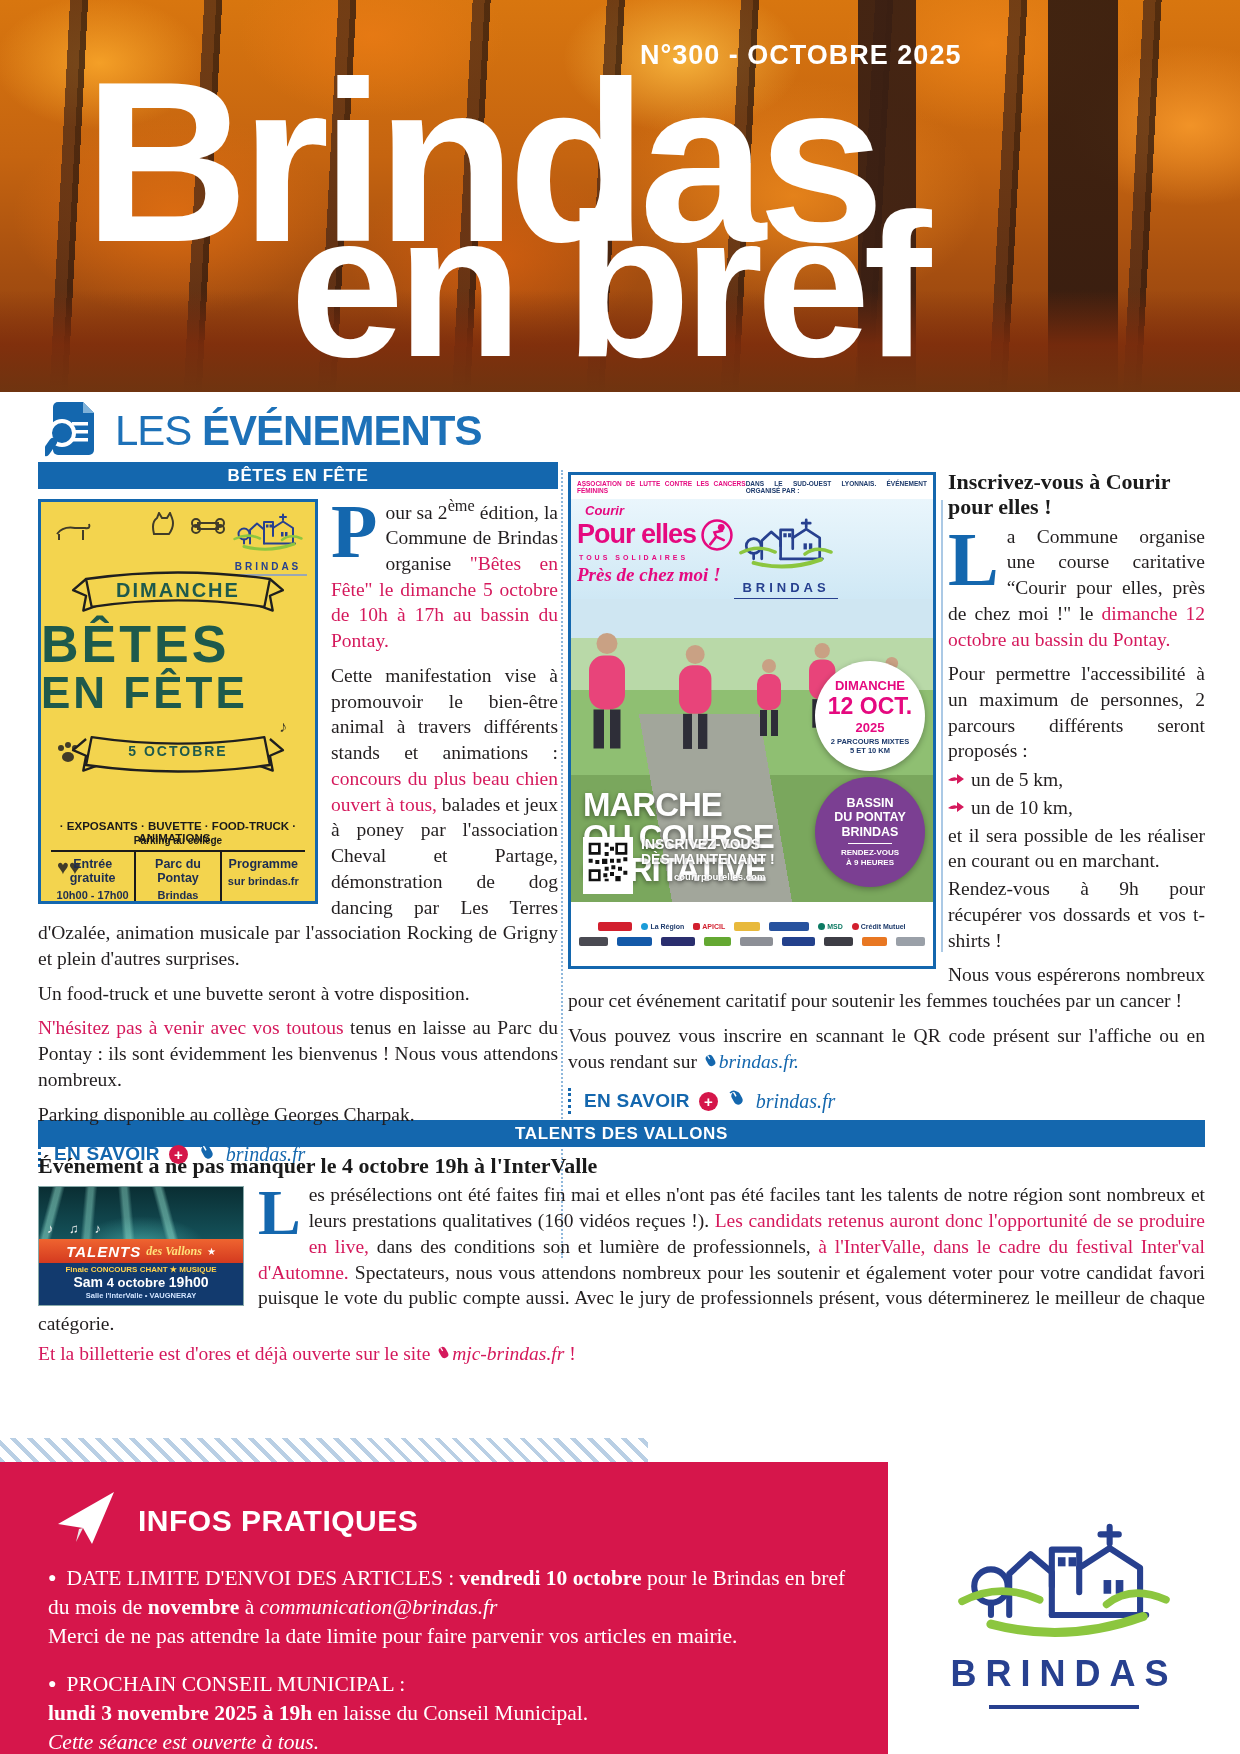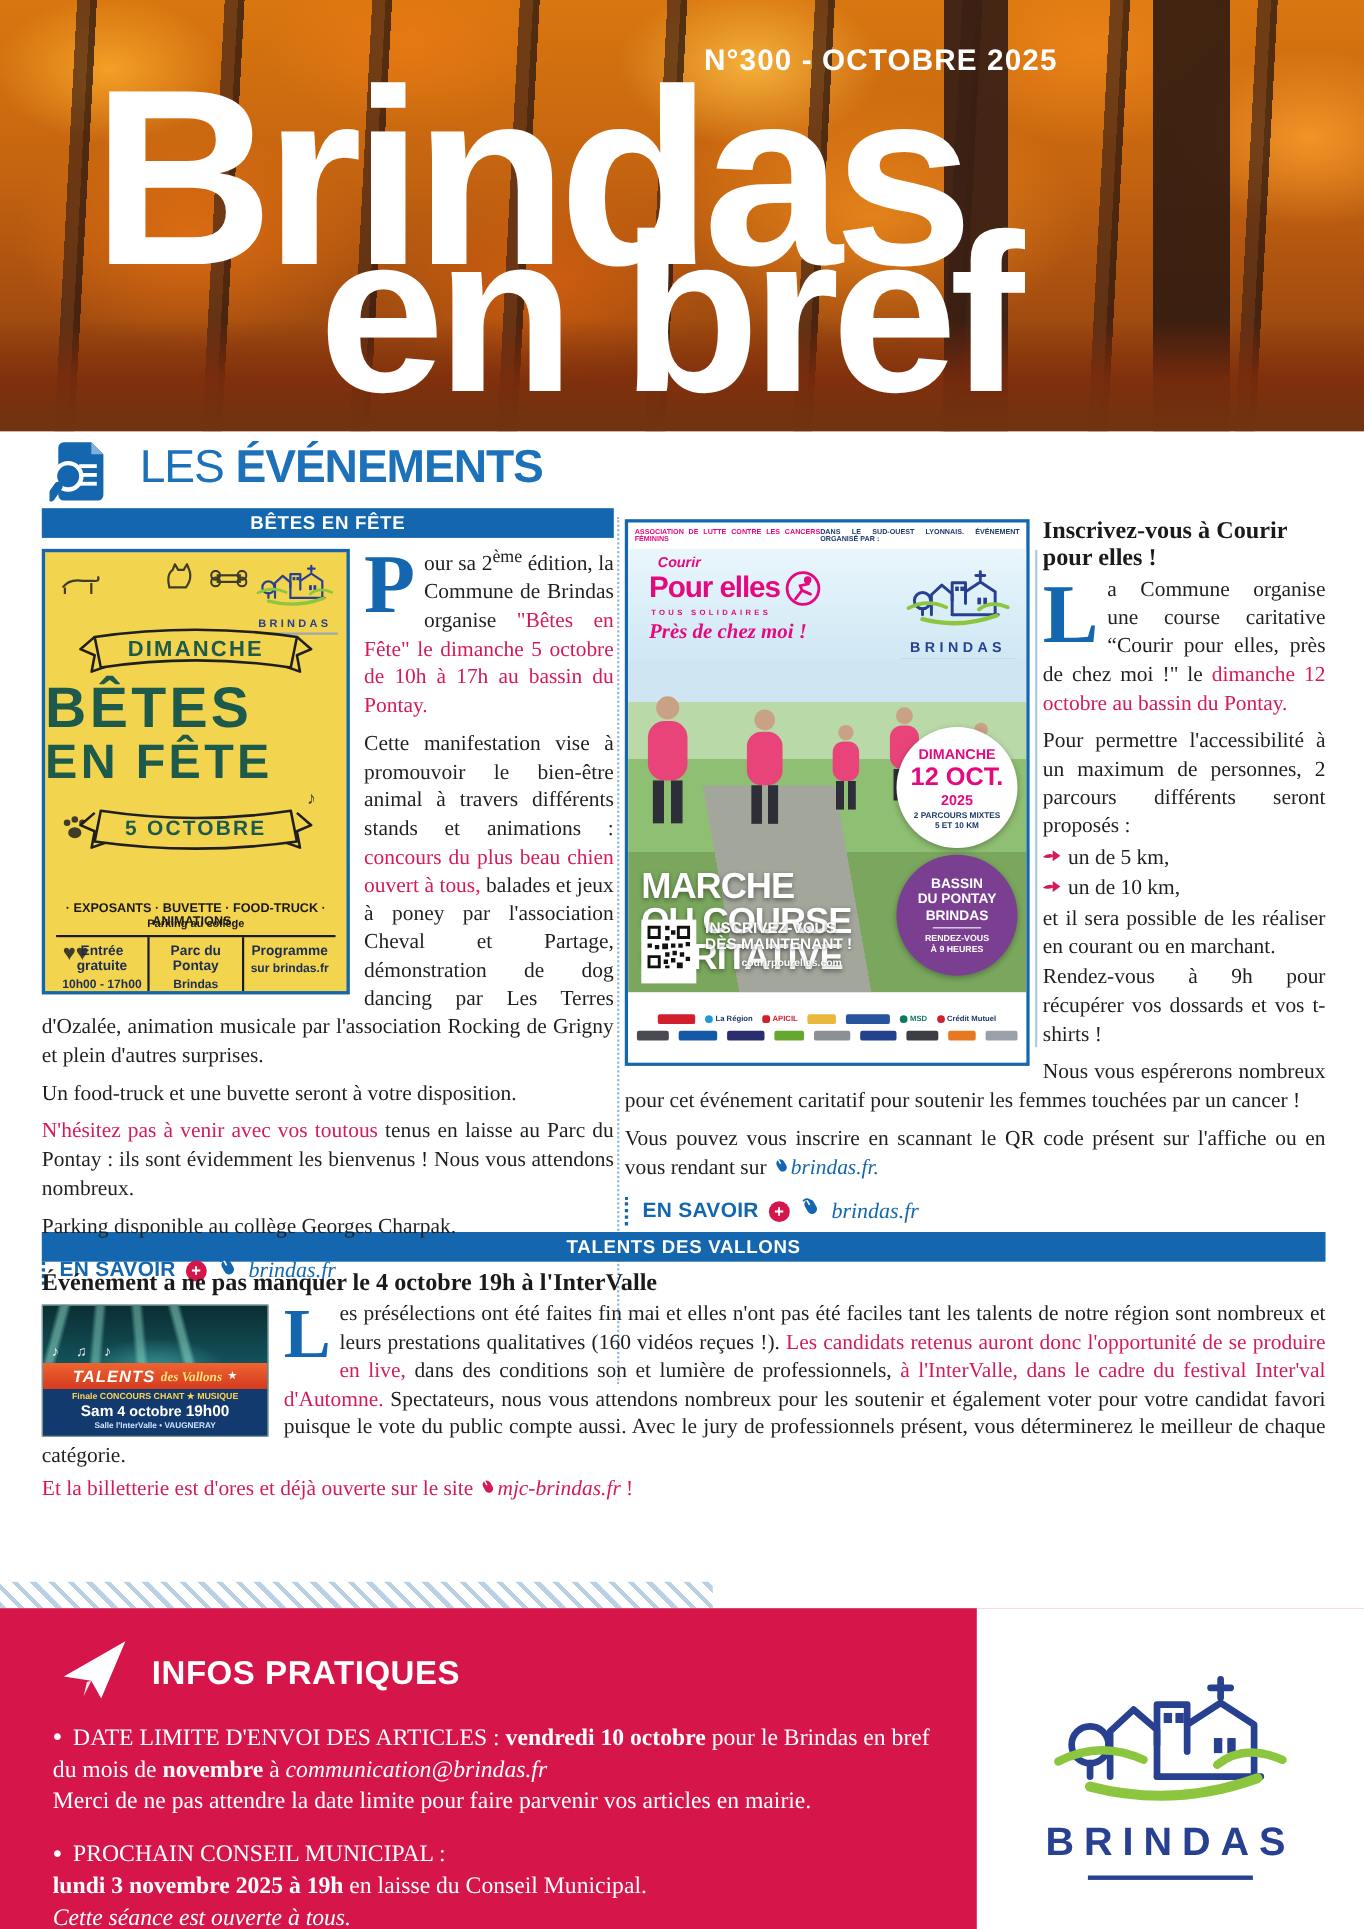--- a/index.html
+++ b/index.html
@@ -24,21 +24,21 @@
       linear-gradient(180deg,#d8760f,#c56410 40%,#a54e10 70%,#8a3f10 100%);
   }
   .mast-issue{position:absolute;left:640px;top:40px;color:#fff;
     font:700 27px "Liberation Sans",sans-serif;letter-spacing:1px;}
   .mast-t1{position:absolute;left:84px;top:48px;color:#fff;
     font:700 228px/1 "Liberation Sans",sans-serif;letter-spacing:-8px;}
   .mast-t2{position:absolute;left:290px;top:182px;color:#fff;
     font:700 205px/1 "Liberation Sans",sans-serif;letter-spacing:-7px;}
 
   
-  .events-head{position:absolute;left:45px;top:400px;display:flex;align-items:flex-start;gap:28px;}
+  .events-head{position:absolute;left:45px;top:400px;display:flex;align-items:center;gap:16px;}
   .events-title{font:400 42px "Liberation Sans",sans-serif;color:#1d71b8;letter-spacing:-1px;}
   .events-title b{font-weight:800;letter-spacing:-1px;}
 
   
   .content{position:absolute;left:38px;top:462px;width:1167px;}
   .articles{display:flex;align-items:flex-start;height:658px;}
   .art-left{width:520px;}
   .art-right{width:637px;margin-left:10px;position:relative;}
   .col-divider{position:absolute;left:561px;top:470px;height:788px;border-left:2px dotted #8fb8dc;}
   .inner-rule{position:absolute;left:373px;top:38px;height:452px;border-left:2px solid #abc9e5;}
@@ -87,21 +87,21 @@
   .pb-cell .c2{font:700 11px "Liberation Sans",sans-serif;margin-top:4px;}
   .doodle{position:absolute;opacity:.85;}
 
   
   .poster-courir{float:left;width:368px;height:497px;margin:3px 12px 4px 0;border:3px solid #1467ae;
     box-sizing:border-box;position:relative;overflow:hidden;background:#fff;
     font-family:"Liberation Sans",sans-serif;}
   .pc-topbar{height:24px;display:flex;justify-content:space-between;align-items:center;padding:0 6px;}
   .pc-topbar .tl{font:700 6.5px "Liberation Sans",sans-serif;color:#e5097f;}
   .pc-topbar .tr{font:700 6.5px "Liberation Sans",sans-serif;color:#1d3a6b;}
-  .pc-sky{height:100px;background:linear-gradient(180deg,#eaf6fc,#cfe8f5);display:flex;justify-content:space-between;padding:4px 10px 0 19px;box-sizing:border-box;}
+  .pc-sky{height:100px;background:linear-gradient(180deg,#eaf6fc,#cfe8f5);display:flex;justify-content:flex-start;padding:4px 10px 0 6px;box-sizing:border-box;}
   .pc-logo .small{font:italic 700 13px "Liberation Sans",sans-serif;color:#e5097f;margin-left:8px;}
   .pc-logo .big{font:800 27px/0.95 "Liberation Sans",sans-serif;color:#e5097f;letter-spacing:-1px;display:flex;align-items:center;gap:4px;}
   .pc-logo .sub{font:700 7px "Liberation Sans",sans-serif;color:#e5097f;letter-spacing:3px;margin:2px 0 3px 2px;}
   .pc-logo .script{font:italic 700 19px "Liberation Serif",serif;color:#e5097f;}
   .pc-brand{text-align:center;padding-top:8px;}
   .pc-brand .bname{font:700 13px "Liberation Sans",sans-serif;color:#27408f;letter-spacing:4px;border-bottom:2px solid #27408f;padding-bottom:3px;}
   .pc-photo{position:relative;height:303px;overflow:hidden;
     background:linear-gradient(180deg,#cfe6f2 0 13%,#b9d9a8 13% 30%,#8fbf72 30% 58%,#7aa75d 58% 100%);}
   .pc-path{position:absolute;left:18%;bottom:0;width:46%;height:62%;
     background:linear-gradient(80deg,rgba(0,0,0,0) 0 18%,#a2a69b 18% 78%,rgba(0,0,0,0) 78%);}
@@ -275,21 +275,21 @@
               <div class="pb-title">
                 <div class="l1">BÊTES</div>
                 <div class="l2">EN FÊTE</div>
               </div>
               <div class="ribbon" style="margin-top:10px">
                 <svg width="224" height="52" viewBox="0 0 230 56">
                   <path d="M16 14 L2 26 L16 32 L13 48 L30 42" fill="#f3d44e" stroke="#1f1f1f" stroke-width="2.5" stroke-linejoin="round"></path>
                   <path d="M214 14 L228 26 L214 32 L217 48 L200 42" fill="#f3d44e" stroke="#1f1f1f" stroke-width="2.5" stroke-linejoin="round"></path>
                   <path d="M16 42 Q115 56 214 42 L208 12 Q115 26 22 12 Z" fill="#f3d44e" stroke="#1f1f1f" stroke-width="2.5" stroke-linejoin="round"></path>
                 </svg>
-                <div class="rtxt" style="top:17px;font-size:19px">5 OCTOBRE</div>
+                <div class="rtxt" style="top:17px;font-size:14px">5 OCTOBRE</div>
               </div>
             </div>
             <div class="pb-tagline">· EXPOSANTS · BUVETTE · FOOD-TRUCK · ANIMATIONS ·</div>
             <div class="pb-parking">Parking au collège</div>
             <div class="pb-table">
               <div class="pb-cell">
                 <div class="c1">Entrée gratuite</div>
                 <div class="c2">10h00 - 17h00</div>
               </div>
               <div class="pb-cell">

